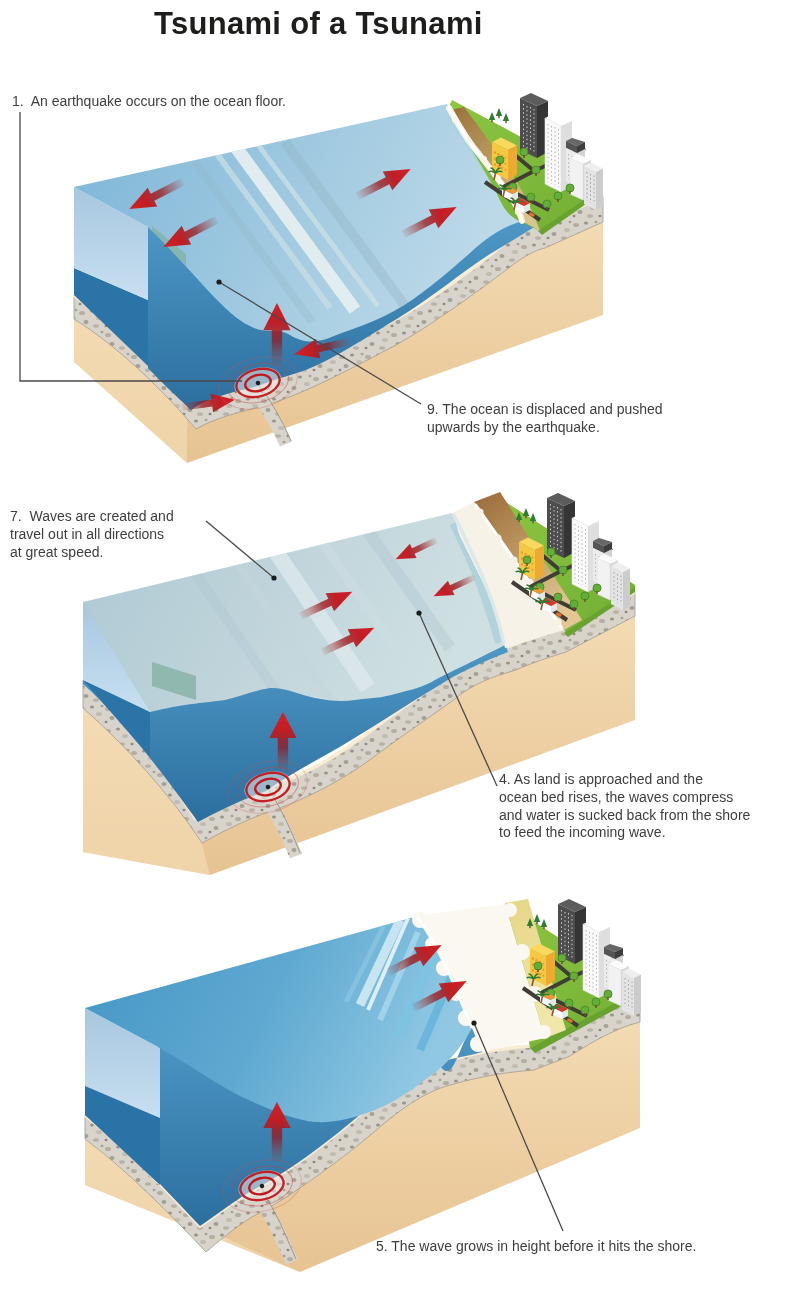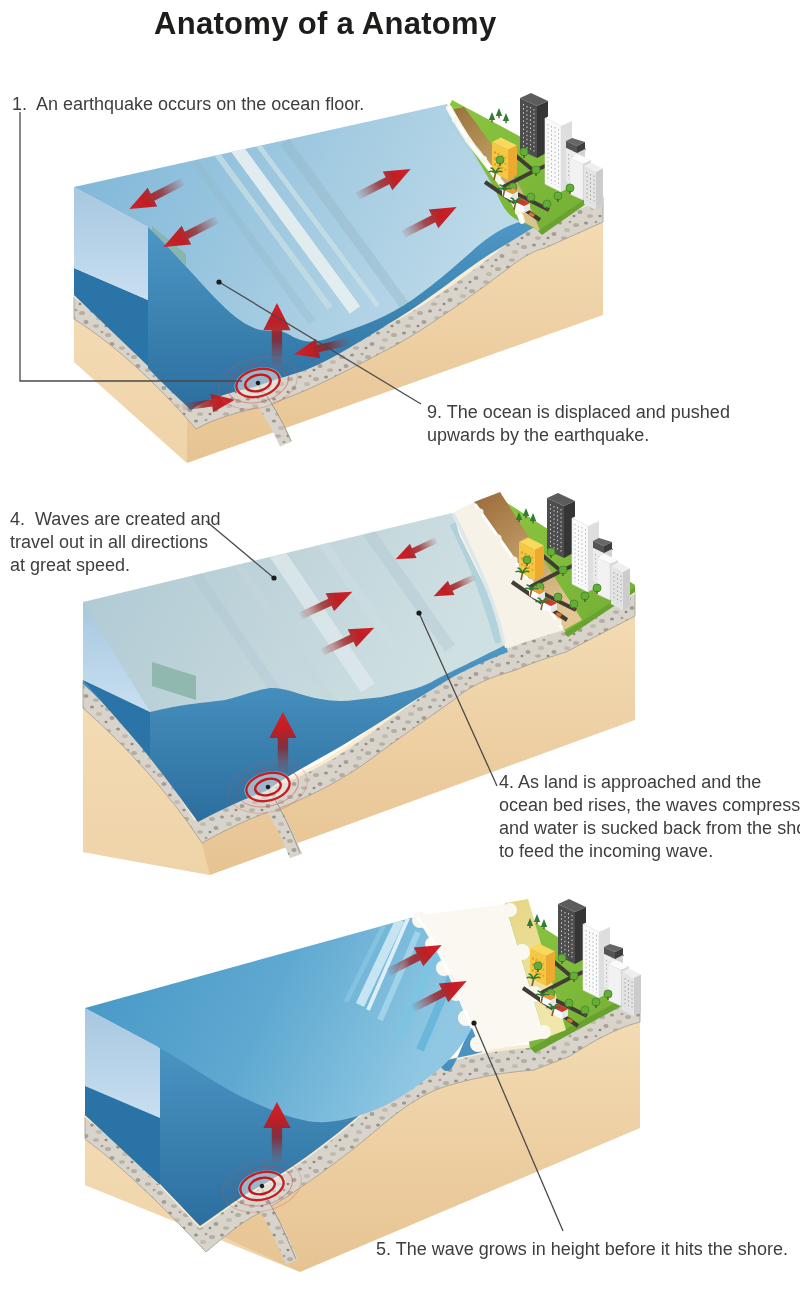--- a/index.html
+++ b/index.html
@@ -7,40 +7,40 @@
     position:relative;width:800px;height:1299px;overflow:hidden;
     background:var(--background,#fff);
     font-family:"Liberation Sans",sans-serif;
   }
   .title{
     position:absolute;left:154px;top:6px;white-space:nowrap;
     font-size:31px;font-weight:bold;letter-spacing:.3px;
     color:var(--title-color,#1d1d1b);
   }
   .annotation{
-    position:absolute;font-size:18px;line-height:1.27;
+    position:absolute;font-size:14px;line-height:1.27;
     color:var(--text-color,#3e3e3e);white-space:pre-wrap;
   }
   .a1{left:12px;top:93px;width:400px;}
   .a2{left:427px;top:401px;width:320px;}
   .a3{left:10px;top:508px;width:240px;}
   .a4{left:499px;top:771px;width:330px;}
   .a5{left:376px;top:1238px;width:450px;}
   svg{position:absolute;left:0;top:0;}
   .leader{stroke:var(--leader-color,#4a4a4a);stroke-width:1.3;fill:none;}
   .ldot{fill:#1c1c1c;}
   .road{stroke:#413d36;stroke-width:4;fill:none;}
   .win{fill:none;stroke-width:1;stroke-dasharray:1.5 2.6;}
 </style>
 </head>
 <body>
 
 <div class="canvas">
 
-  <div class="title">Anatomy of a Anatomy</div>
+  <div class="title">Tsunami of a Tsunami</div>
 
   <svg width="800" height="1299" viewBox="0 0 800 1299">
     <defs>
 
       <pattern id="rock" patternUnits="userSpaceOnUse" width="26" height="22">
         <rect width="26" height="22" fill="#d8d4cc"></rect>
         <ellipse cx="4" cy="5" rx="3" ry="2" fill="#b4aea2"></ellipse>
         <ellipse cx="14" cy="3" rx="2" ry="1.5" fill="#9a9488"></ellipse>
         <ellipse cx="21" cy="10" rx="3" ry="2" fill="#c2bcb0"></ellipse>
         <ellipse cx="8" cy="14" rx="2.5" ry="2" fill="#a5a095"></ellipse>
@@ -369,21 +369,21 @@
       <line class="leader" x1="419" y1="613" x2="497" y2="786"></line>
       <circle class="ldot" cx="419" cy="613" r="2.6"></circle>
       <line class="leader" x1="474" y1="1023" x2="563" y2="1231"></line>
       <circle class="ldot" cx="474" cy="1023" r="2.6"></circle>
     </g>
   </svg>
 
   <div class="annotation a1">1.  An earthquake occurs on the ocean floor.</div>
   <div class="annotation a2">9. The ocean is displaced and pushed
 upwards by the earthquake.</div>
-  <div class="annotation a3">4.  Waves are created and
+  <div class="annotation a3">7.  Waves are created and
 travel out in all directions
 at great speed.</div>
   <div class="annotation a4">4. As land is approached and the
 ocean bed rises, the waves compress
 and water is sucked back from the shore
 to feed the incoming wave.</div>
   <div class="annotation a5">5. The wave grows in height before it hits the shore.</div>
 </div>
 
 </body></html>

